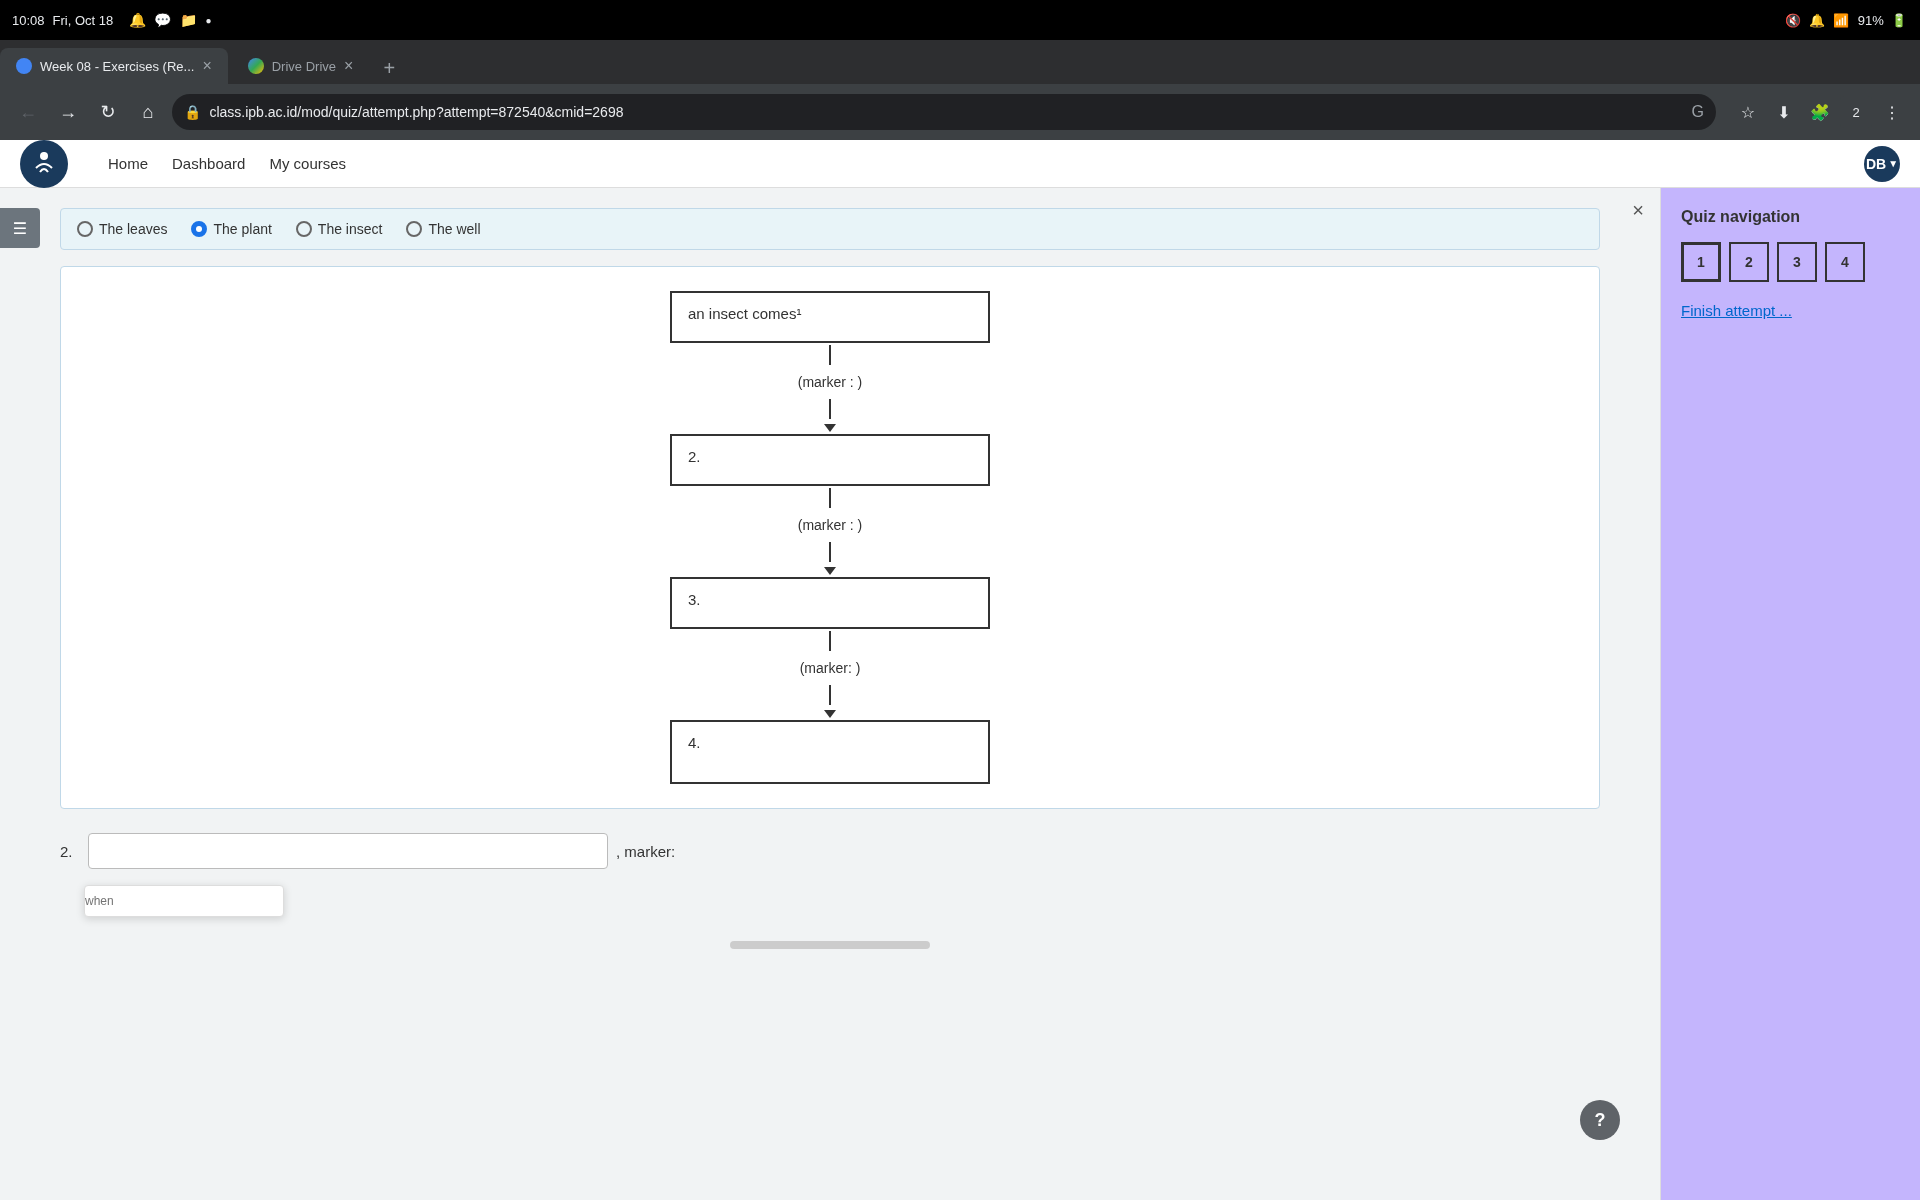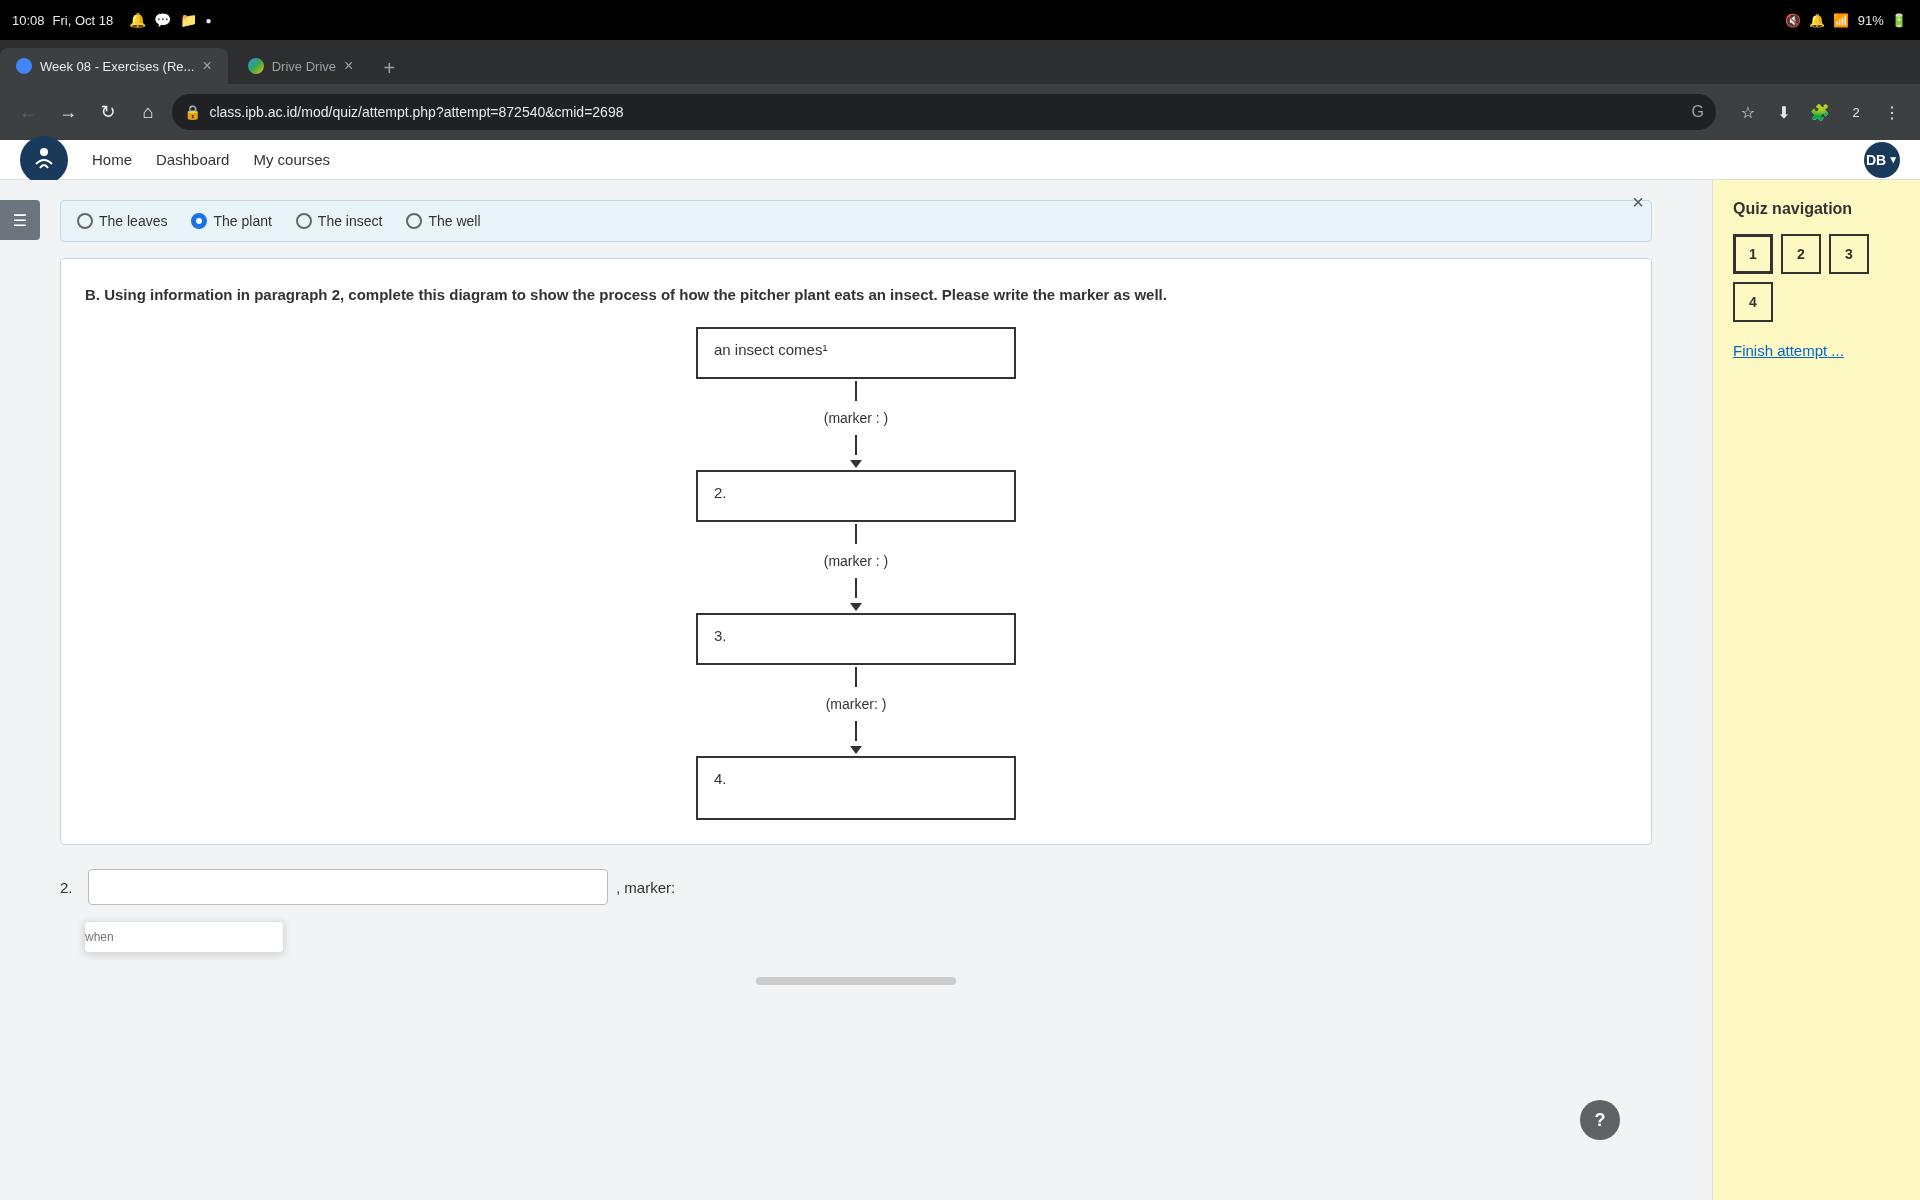--- a/index.html
+++ b/index.html
@@ -92,25 +92,25 @@
     .page-content {
       background: #f1f3f4;
       display: flex;
       flex-direction: column;
       height: calc(1200px - 40px - 44px - 56px);
     }
 
     
     .site-nav {
       background: #fff;
-      height: 40px;
+      height: 48px;
       display: flex;
       align-items: center;
       padding: 0 20px;
-      gap: 0;
+      gap: 16px;
       border-bottom: 1px solid #ddd;
     }
     .site-logo {
       width: 48px; height: 48px;
       border-radius: 50%;
       background: #1a3a5c;
       display: flex; align-items: center; justify-content: center;
       margin-right: 24px;
       overflow: hidden;
     }
@@ -284,22 +284,22 @@
       display: flex; align-items: center; justify-content: center;
       font-size: 18px; font-weight: bold;
       cursor: pointer;
       position: absolute;
       right: 380px;
       bottom: 40px;
     }
 
     
     .quiz-nav-panel {
-      width: 208px;
-      background: #fef9c3;
+      width: 260px;
+      background: #c4b5fd;
       border-left: 1px solid #ddd;
       padding: 20px;
       flex-shrink: 0;
     }
     .quiz-nav-title {
       font-size: 16px;
       font-weight: bold;
       color: #333;
       margin-bottom: 16px;
     }
@@ -448,24 +448,20 @@
           <div class="radio-circle"></div>
           <span>The insect</span>
         </div>
         <div class="radio-option">
           <div class="radio-circle"></div>
           <span>The well</span>
         </div>
       </div>
 
       <div class="question-box">
-        <div class="question-text">
-          <span>B.</span>
-          <span>Using information in paragraph 2, complete this diagram to show the process of how the pitcher plant eats an insect. Please write the marker as well.</span>
-        </div>
 
         <div class="flow-diagram">
 
           <div class="flow-box">
             <span>an insect  comes¹</span>
           </div>
 
           <div class="flow-arrow-area">
             <div class="flow-arrow-line"></div>
             <div class="flow-marker">(marker :                                    )</div>

